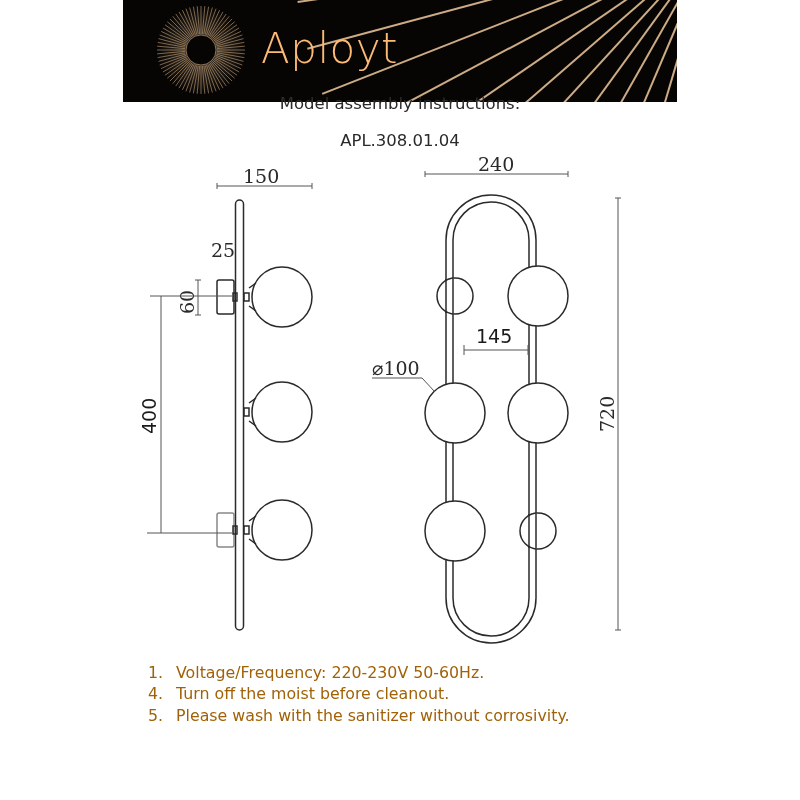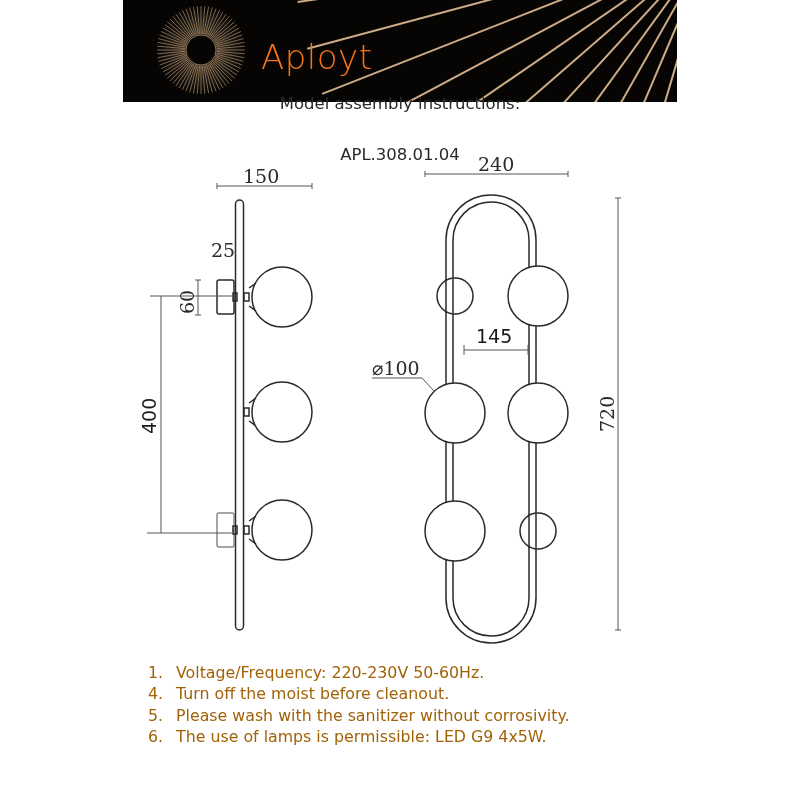--- a/index.html
+++ b/index.html
@@ -1,22 +1,22 @@
 <!DOCTYPE html>
 <html><head>
 <meta charset="utf-8">
 <style>
   html,body{margin:0;padding:0;background:#ffffff;}
   body{width:800px;height:800px;position:relative;overflow:hidden;font-family:"DejaVu Sans",sans-serif;color:#2a2a2a;}
   .banner{position:absolute;left:123px;top:0;width:554px;height:102px;background:#060504;overflow:hidden;}
   .banner svg{position:absolute;left:0;top:0;}
-  .brand{position:absolute;left:138px;top:24px;font-family:"DejaVu Sans",sans-serif;font-weight:200;font-size:34px;color:#f97316;letter-spacing:0.5px;margin-top:13px;}
+  .brand{position:absolute;left:138px;top:24px;font-family:"DejaVu Sans",sans-serif;font-weight:200;font-size:42px;color:#fdba74;letter-spacing:0.5px;}
   .title{position:absolute;left:0;width:800px;text-align:center;font-size:16.5px;color:#2a2a2a;}
   .t1{top:94px;}
-  .t2{top:145px;}
+  .t2{top:131px;}
   .drawing{position:absolute;left:0;top:0;}
   .dim{font-family:"DejaVu Serif",serif;font-size:19px;fill:#2a2a2a;}
   .dim-sans{font-family:"DejaVu Sans",sans-serif;font-size:19px;fill:#1a1a1a;}
   .notes{position:absolute;left:148px;top:662px;margin:0;padding:0;list-style:none;font-size:15.8px;line-height:21.3px;color:#a16207;}
   .notes li{white-space:nowrap;}
   .notes .num{display:inline-block;width:28px;}
 </style>
 </head>
 <body>
 
@@ -216,14 +216,13 @@
   <text class="dim" x="478" y="171">240</text>
   <text class="dim-sans" x="476" y="343">145</text>
   <text class="dim" x="372" y="375">⌀100</text>
   <text class="dim" x="0" y="0" transform="translate(614,432) rotate(-90)">720</text>
 </svg>
 
 <ol class="notes">
   <li><span class="num">1.</span><span>Voltage/Frequency: 220-230V 50-60Hz.</span></li>
   <li><span class="num">4.</span><span>Turn off the moist before cleanout.</span></li>
   <li><span class="num">5.</span><span>Please wash with the sanitizer without corrosivity.</span></li>
-  <li><span class="num">6.</span><span>The use of lamps is permissible: LED G9 4x5W.</span></li>
 </ol>
 
 </body></html>

